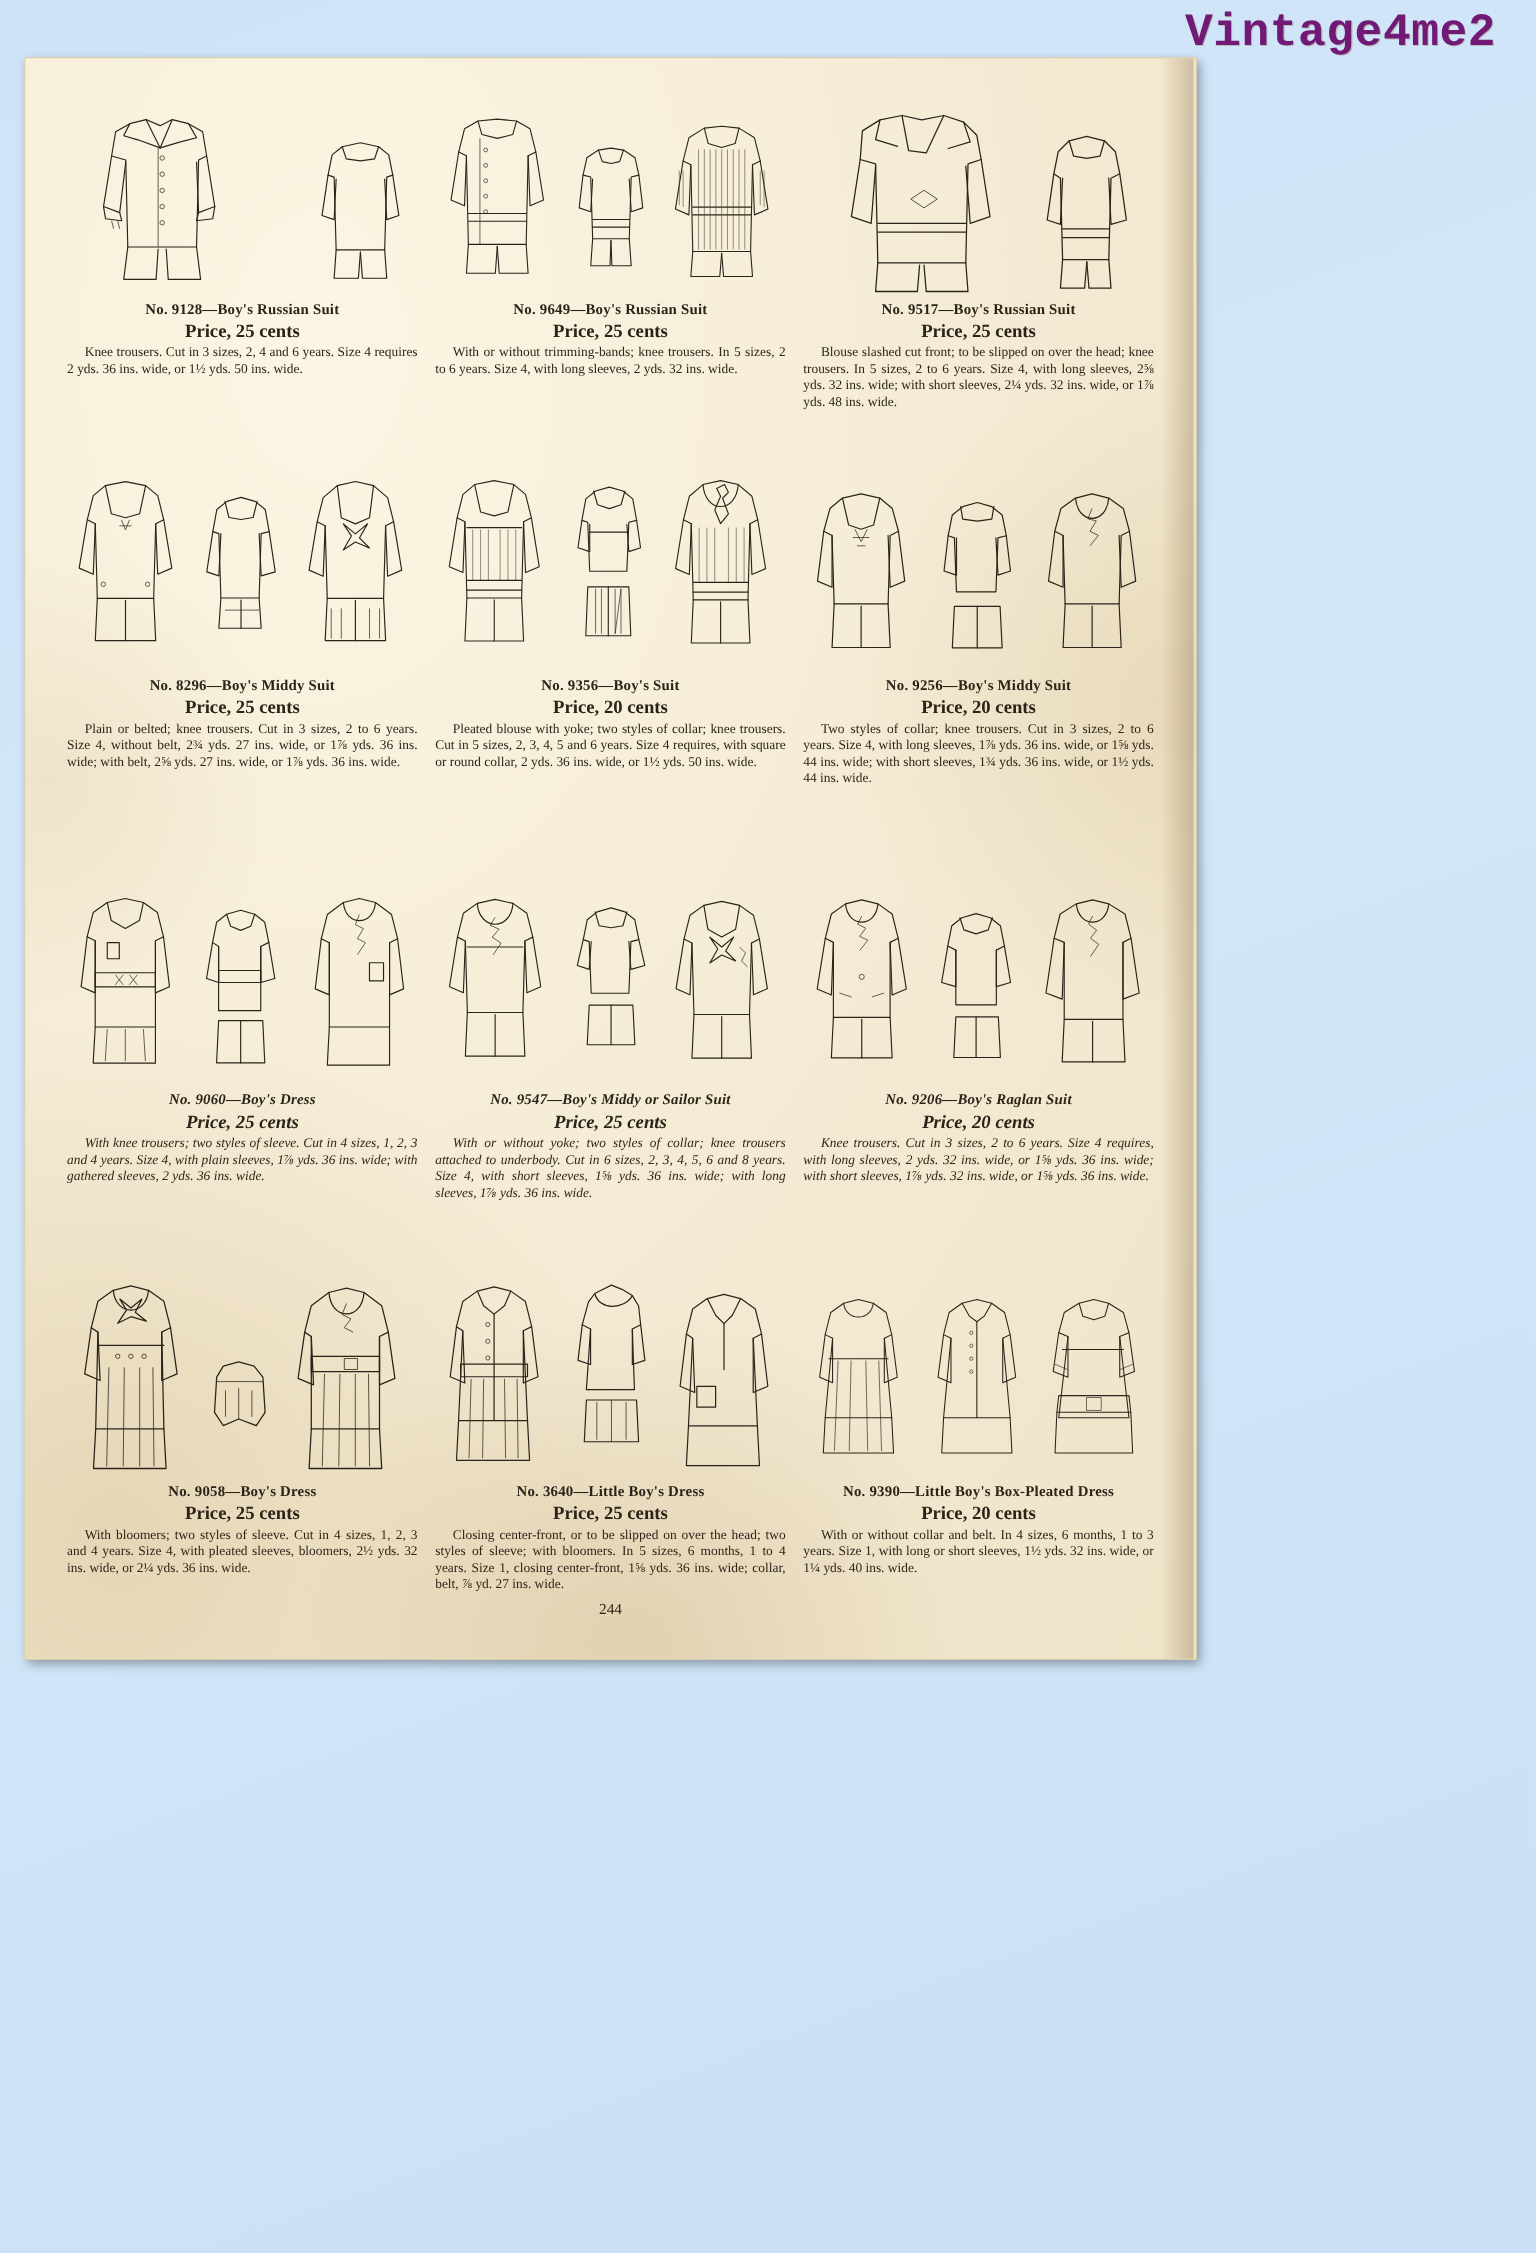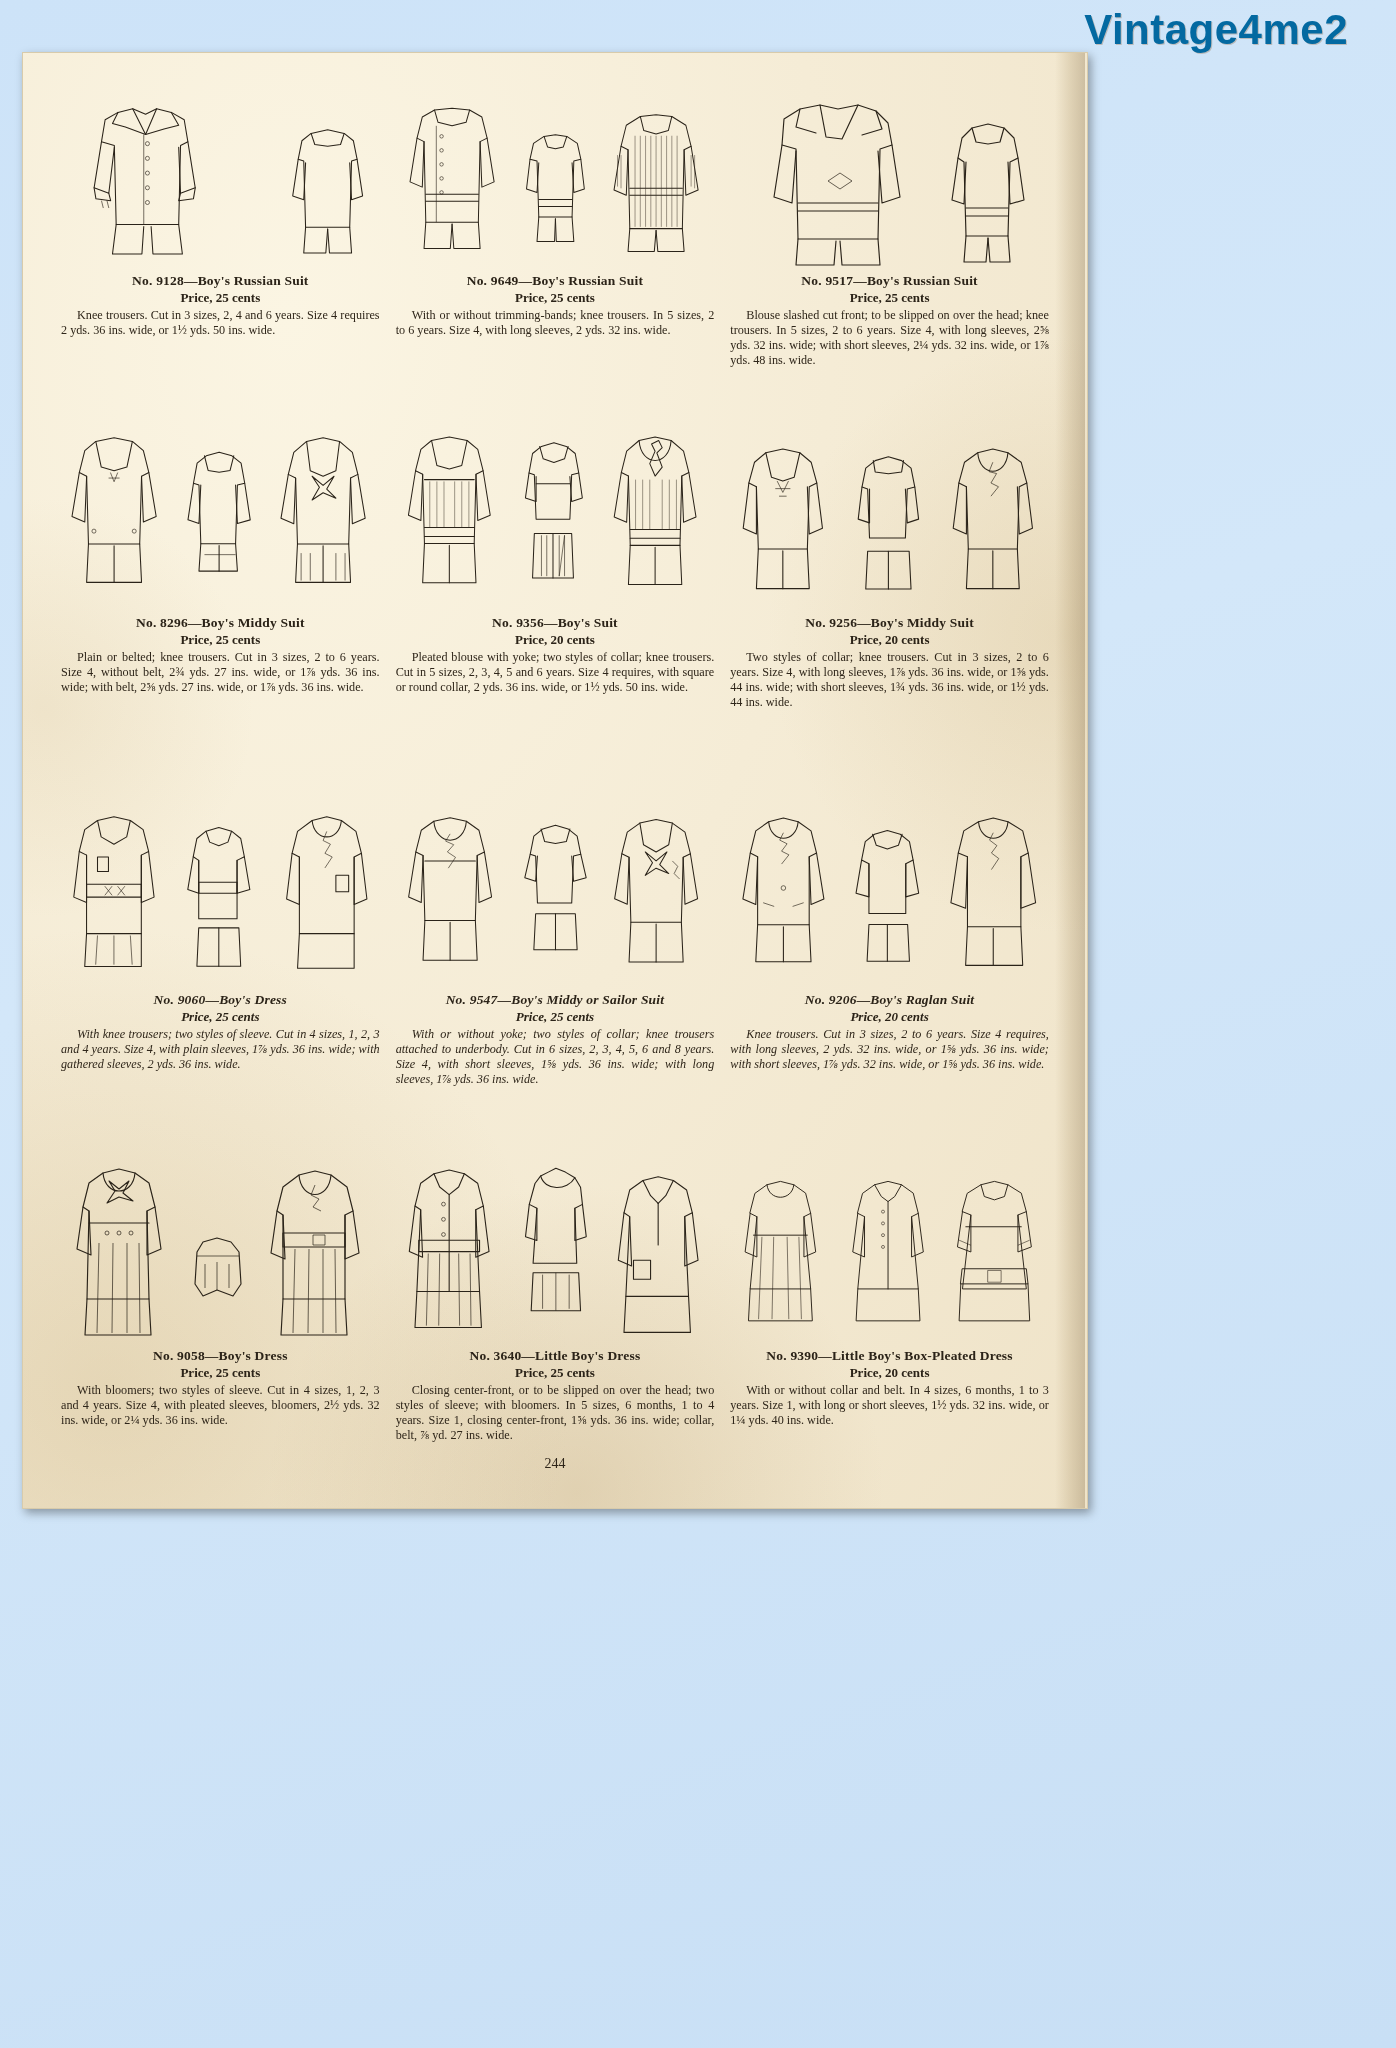--- a/index.html
+++ b/index.html
@@ -15,25 +15,25 @@
     overflow: hidden;
   }
   .page-bg {
     position: absolute;
     inset: 0;
     background: linear-gradient(160deg, #cde3f8 0%, #d3e7f9 40%, #c8dff5 100%);
   }
   .watermark {
     position: absolute;
     top: 6px;
-    right: 48px;
-    font-family: Liberation Sans, sans-serif;
+    right: 36px;
+    font-family: Liberation Mono, monospace;
     font-weight: bold;
     font-size: 42px;
-    color: #0369a1;
+    color: #701a75;
     letter-spacing: 0.5px;
     text-shadow: 1px 1px 0 #bbb;
     z-index: 5;
   }
   .catalog-page {
     position: absolute;
     left: 22px;
     top: 52px;
     width: 1064px;
     height: 1455px;
@@ -88,21 +88,21 @@
     font-size: 13.5px;
     font-weight: bold;
     font-family: "Liberation Serif", serif;
     color: #2b2318;
     line-height: 1.25;
     margin-top: 4px;
     letter-spacing: 0.2px;
   }
   .cap-price {
     text-align: center;
-    font-size: 13px;
+    font-size: 17px;
     font-weight: bold;
     color: #2b2318;
     line-height: 1.25;
   }
   .cap-body {
     font-size: 12.2px;
     line-height: 1.22;
     color: #2e2519;
     text-align: justify;
     text-indent: 16px;

